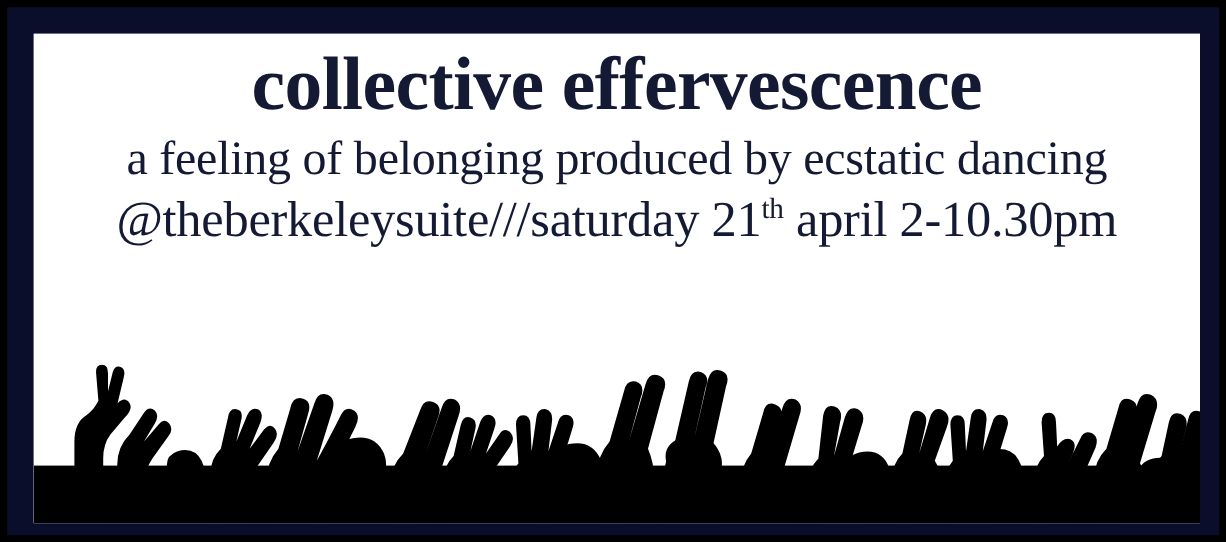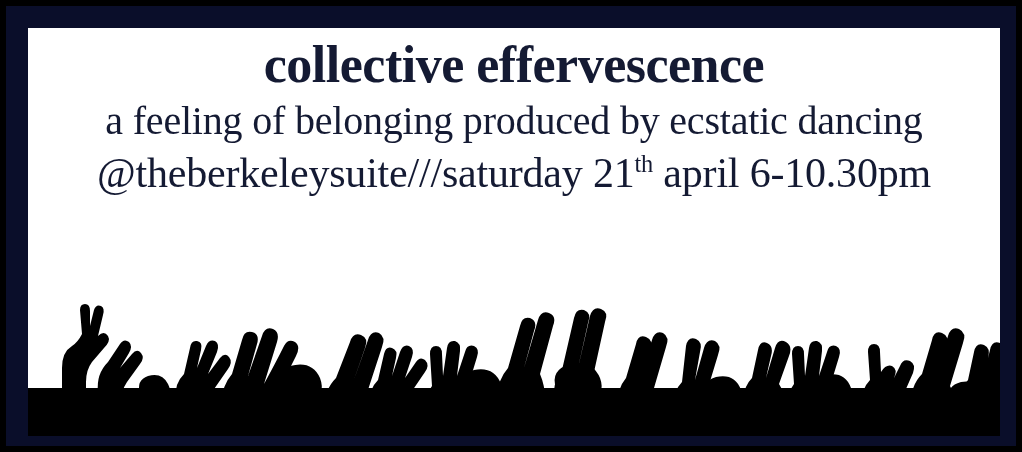--- a/index.html
+++ b/index.html
@@ -27,21 +27,21 @@
   }
   .lines{
     position:absolute;
     left:0;top:0;right:0;
     z-index:3;
     text-align:center;
     color:#141a33;
     padding-top:10px;
   }
   .l-title{
-    font-size:52px;
+    font-size:63px;
     font-weight:700;
     line-height:1.02;
     letter-spacing:-0.5px;
     white-space:nowrap;
   }
   .l-sub{
     font-size:40px;
     font-weight:400;
     line-height:1.22;
     letter-spacing:-0.2px;
@@ -138,19 +138,19 @@
             <path d="M908 140 L908 122 Q908 108 922 103 Q918 90 933 86 Q950 83 956 98 Q960 111 948 118 Q968 124 970 140 Z"></path>
           </g>
         </svg>
       </div>
 
       <div class="lines">
         <div class="l-title">collective effervescence</div>
 
         <div class="l-sub">a feeling of belonging produced by ecstatic dancing</div>
 
-        <div class="l-sub2"><span>@theberkeleysuite///saturday 21</span><span class="sup">th</span><span> april 6-10.30pm</span></div>
+        <div class="l-sub2"><span>@theberkeleysuite///saturday 21</span><span class="sup">th</span><span> april 2-10.30pm</span></div>
 
       </div>
 
     </div>
   </div>
 </div>
 
 </body></html>

